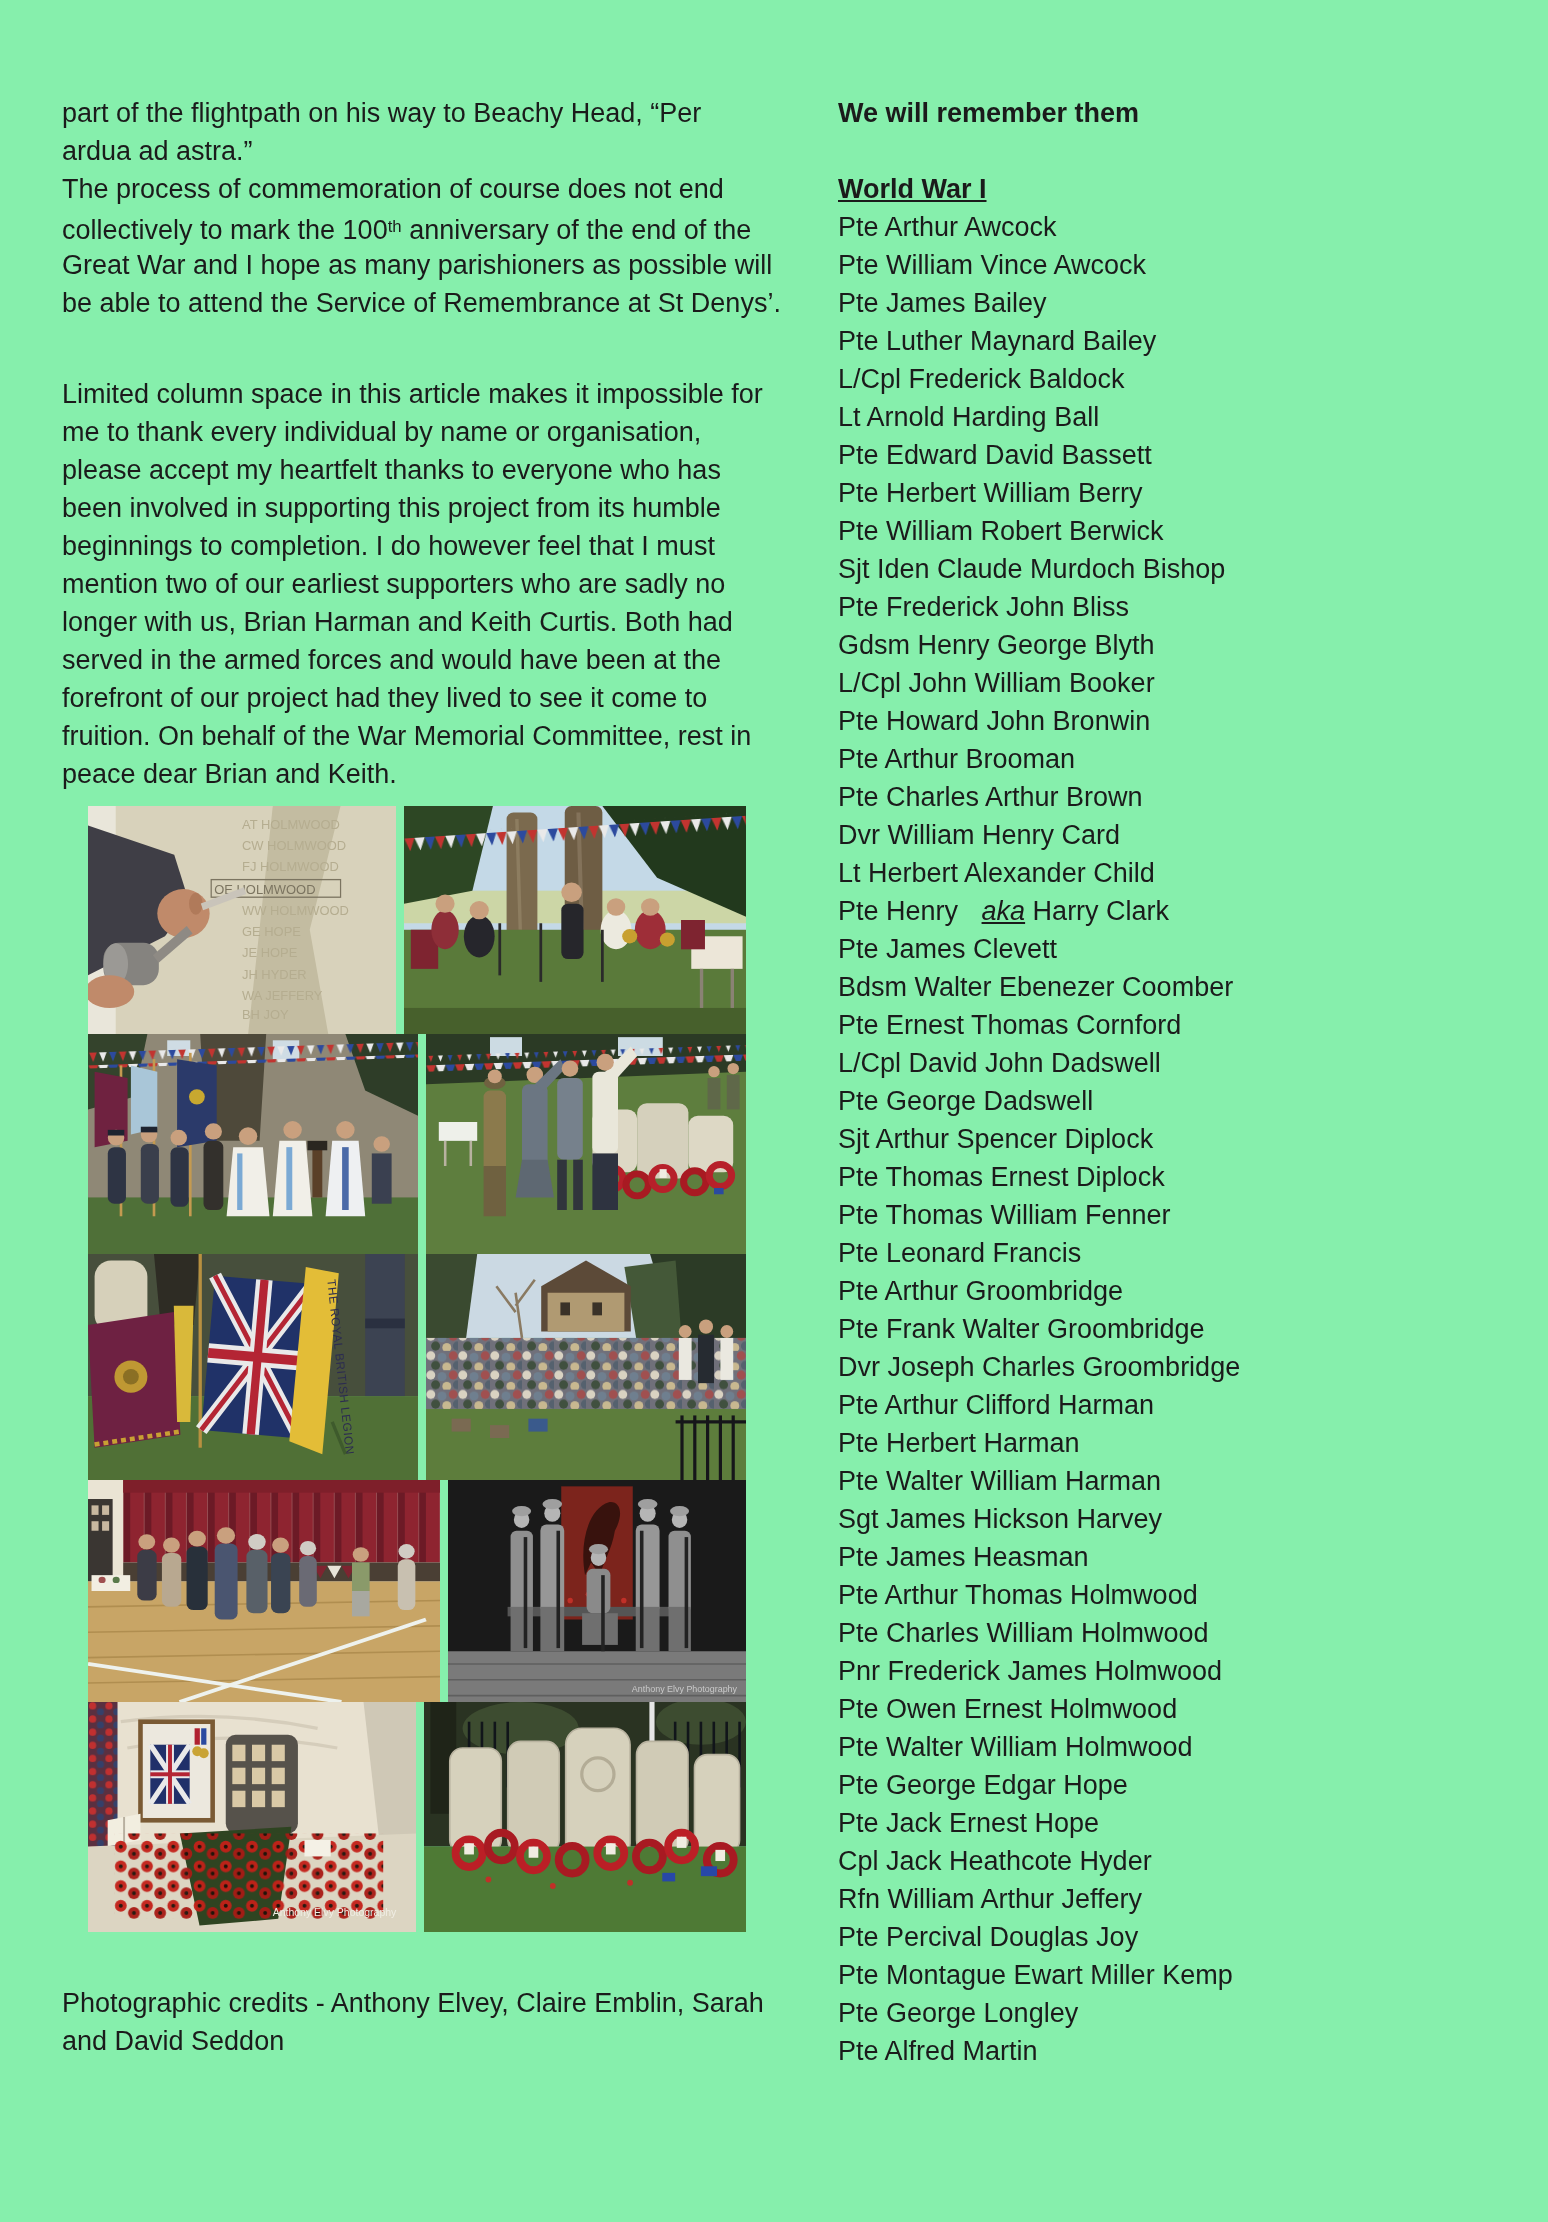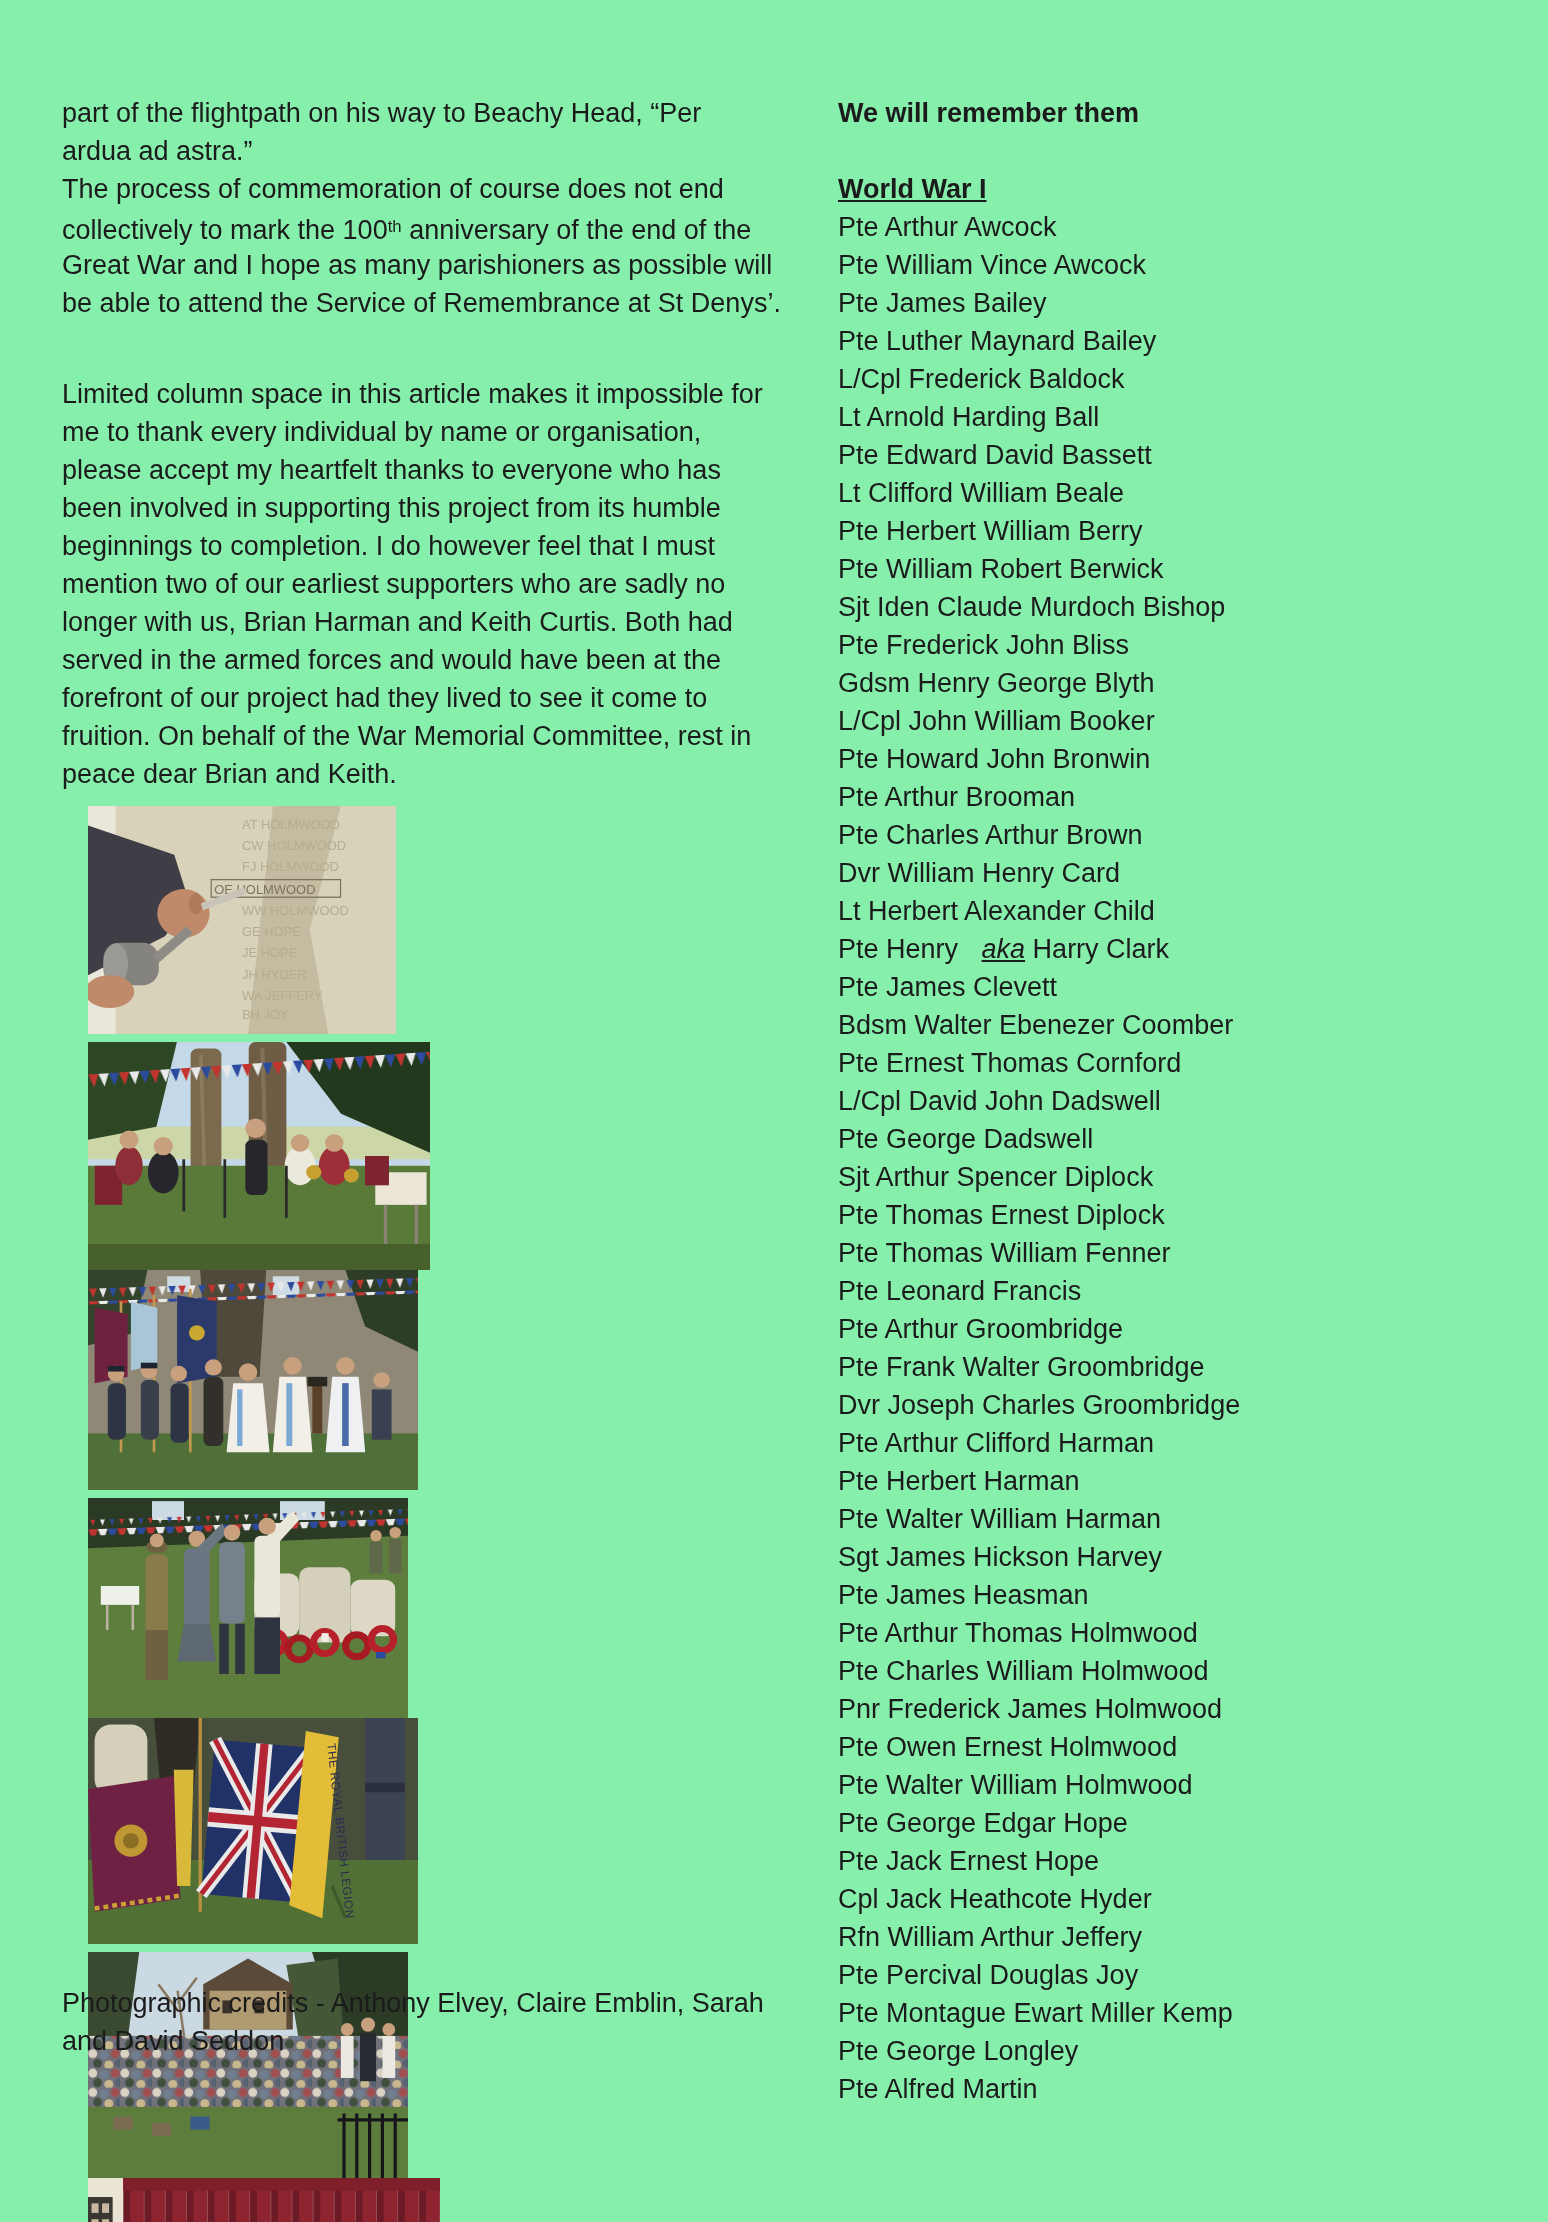--- a/index.html
+++ b/index.html
@@ -8,21 +8,21 @@
   .line{height:38px;white-space:nowrap;}
   .sup{font-size:0.62em;vertical-align:0.4em;}
   .aka{font-style:italic;text-decoration:underline;margin-left:16px;}
   .bold{font-weight:bold;}
   .underline{text-decoration:underline;}
   .col-left{position:absolute;left:62px;top:94px;width:712px;}
   .col-right{position:absolute;left:838px;top:94px;width:690px;}
   .para2{margin-top:53px;}
   .section-line{margin-top:38px;}
   .collage{position:absolute;left:88px;top:806px;width:658px;}
-  .prow{display:flex;gap:8px;flex-direction:column;}
+  .prow{display:flex;gap:8px;}
   .pcell{overflow:hidden;}
   .ph{display:block;width:100%;height:100%;}
   .caption{position:absolute;left:62px;top:1984px;width:712px;}
 </style>
 </head>
 <body>
 
 <div class="page">
 
   <div class="col-left">
@@ -531,21 +531,20 @@
       <span class="bold underline">World War I</span>
     </div>
     <div>
         <div class="line"><span>Pte Arthur Awcock</span></div>
         <div class="line"><span>Pte William Vince Awcock</span></div>
         <div class="line"><span>Pte James Bailey</span></div>
         <div class="line"><span>Pte Luther Maynard Bailey</span></div>
         <div class="line"><span>L/Cpl Frederick Baldock</span></div>
         <div class="line"><span>Lt Arnold Harding Ball</span></div>
         <div class="line"><span>Pte Edward David Bassett</span></div>
-        <div class="line"><span>Lt Clifford William Beale</span></div>
         <div class="line"><span>Pte Herbert William Berry</span></div>
         <div class="line"><span>Pte William Robert Berwick</span></div>
         <div class="line"><span>Sjt Iden Claude Murdoch Bishop</span></div>
         <div class="line"><span>Pte Frederick John Bliss</span></div>
         <div class="line"><span>Gdsm Henry George Blyth</span></div>
         <div class="line"><span>L/Cpl John William Booker</span></div>
         <div class="line"><span>Pte Howard John Bronwin</span></div>
         <div class="line"><span>Pte Arthur Brooman</span></div>
         <div class="line"><span>Pte Charles Arthur Brown</span></div>
         <div class="line"><span>Dvr William Henry Card</span></div>

